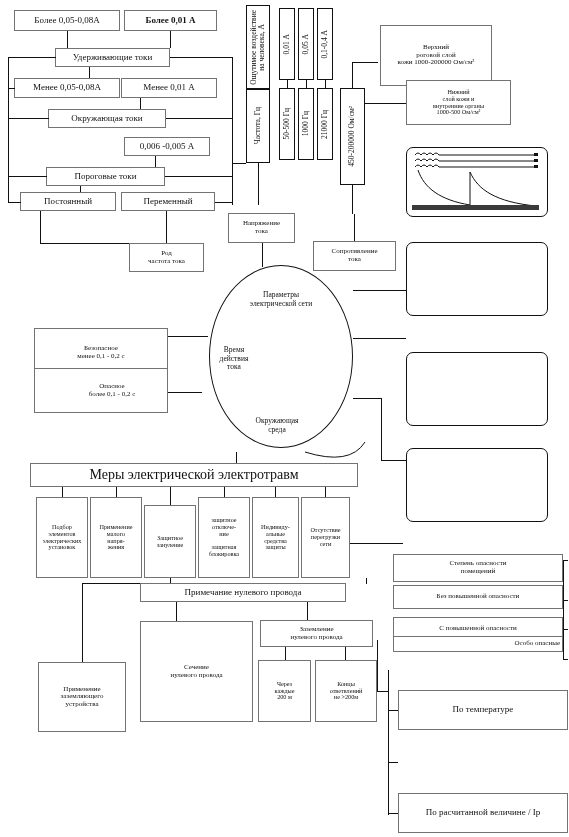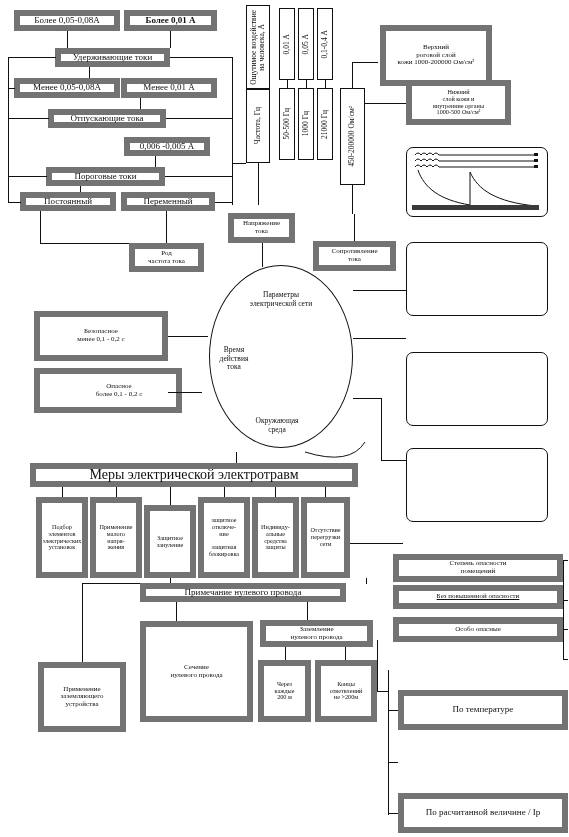--- a/index.html
+++ b/index.html
@@ -5,21 +5,21 @@
   * { box-sizing: border-box; }
   html, body { margin:0; padding:0; background:#fff; }
   body {
     width:569px; height:837px; position:relative;
     font-family:"Liberation Serif", serif;
     color:#1a1a1a; overflow:hidden;
   }
   #stage { position:absolute; inset:0; }
 
   .bx {
-    position:absolute; border:6px solid #737373; background:#fff;
+    position:absolute; border:1px solid #737373; background:#fff;
     display:flex; align-items:center; justify-content:center;
     text-align:center; line-height:1.08; padding:1px 2px;
     font-size:8px; color:#111;
   }
   .bx.multi { flex-direction:column; }
   .vb {
     position:absolute; border:1px solid #111; background:#fff;
     display:flex; align-items:center; justify-content:center;
     text-align:center; font-size:7.5px; line-height:1.1; color:#111;
   }
@@ -70,21 +70,21 @@
   </div>
 
   <div class="bx med" style="left:14px; top:78px; width:106px; height:20px;">
     <span>Менее 0,05-0,08А</span>
   </div>
   <div class="bx med" style="left:121px; top:78px; width:96px; height:20px;">
     <span>Менее 0,01 А</span>
   </div>
 
   <div class="bx med" style="left:48px; top:109px; width:118px; height:19px;">
-    <span>Отпускающие тока</span>
+    <span>Окружающая токи</span>
   </div>
 
   <div class="bx med" style="left:124px; top:137px; width:86px; height:19px;">
     <span>0,006 -0,005 А</span>
   </div>
 
   <div class="bx med" style="left:46px; top:167px; width:119px; height:19px;">
     <span>Пороговые токи</span>
   </div>
 
@@ -307,25 +307,25 @@
     <span>Сопротивление
 тока</span>
   </div>
 
   <div class="ln vl" style="left:262px; top:243px; height:24px;"></div>
   <div class="ln vl" style="left:354px; top:214px; height:27px;"></div>
   <div class="ln vl" style="left:166px; top:211px; height:32px;"></div>
   <div class="ln hl" style="left:40px; top:243px; width:89px;"></div>
   <div class="ln vl" style="left:40px; top:211px; height:33px;"></div>
 
-  <div class="bx multi sm" style="left:34px; top:311px; width:134px; height:50px; white-space:pre-line;">
+  <div class="bx multi sm" style="left:34px; top:328px; width:134px; height:50px; white-space:pre-line;">
     <span>Безопасное
 менее 0,1 - 0,2 с</span>
   </div>
-  <div class="bx multi sm" style="left:34px; top:368px; width:148px; height:45px; white-space:pre-line;padding-left:24px;">
+  <div class="bx multi sm" style="left:34px; top:368px; width:134px; height:45px; white-space:pre-line;padding-left:24px;">
     <span>Опасное
 более 0,1 - 0,2 с</span>
   </div>
   <div class="ln hl" style="left:168px; top:336px; width:40px;"></div>
   <div class="ln hl" style="left:168px; top:392px; width:34px;"></div>
 
   <div class="ln hl" style="left:353px; top:398px; width:28px;"></div>
   <div class="ln vl" style="left:381px; top:398px; height:62px;"></div>
   <div class="ln hl" style="left:381px; top:460px; width:25px;"></div>
   <div class="ln hl" style="left:353px; top:290px; width:53px;"></div>
@@ -416,27 +416,27 @@
   <div class="ln vl" style="left:82px; top:583px; height:79px;"></div>
   <div class="ln hl" style="left:82px; top:583px; width:58px;"></div>
 
   <div class="ln hl" style="left:350px; top:543px; width:53px;"></div>
   <div class="ln vl" style="left:366px; top:578px; height:6px;"></div>
 
   <div class="bx multi sm" style="left:393px; top:554px; width:170px; height:28px; white-space:pre-line;">
     <span>Степень опасности
 помещений</span>
   </div>
-  <div class="bx sm" style="left:393px; top:585px; width:170px; height:24px;text-decoration:underline;">
+  <div class="bx sm" style="left:393px; top:585px; width:170px; height:24px;">
     <span>Без повышенной опасности</span>
   </div>
   <div class="bx sm" style="left:393px; top:617px; width:170px; height:24px;">
     <span>С повышенной опасности</span>
   </div>
-  <div class="bx sm" style="left:393px; top:618px; width:170px; height:24px;">
+  <div class="bx sm" style="left:393px; top:636px; width:170px; height:16px;justify-content:flex-end;">
     <span>Особо опасные</span>
   </div>
 
   <div class="ln vl" style="left:563px; top:560px; height:100px;"></div>
   <div class="ln hl" style="left:563px; top:560px; width:5px;"></div>
   <div class="ln hl" style="left:563px; top:600px; width:5px;"></div>
   <div class="ln hl" style="left:563px; top:629px; width:5px;"></div>
   <div class="ln hl" style="left:563px; top:659px; width:5px;"></div>
 
   <div class="bx med" style="left:398px; top:690px; width:170px; height:40px;">

